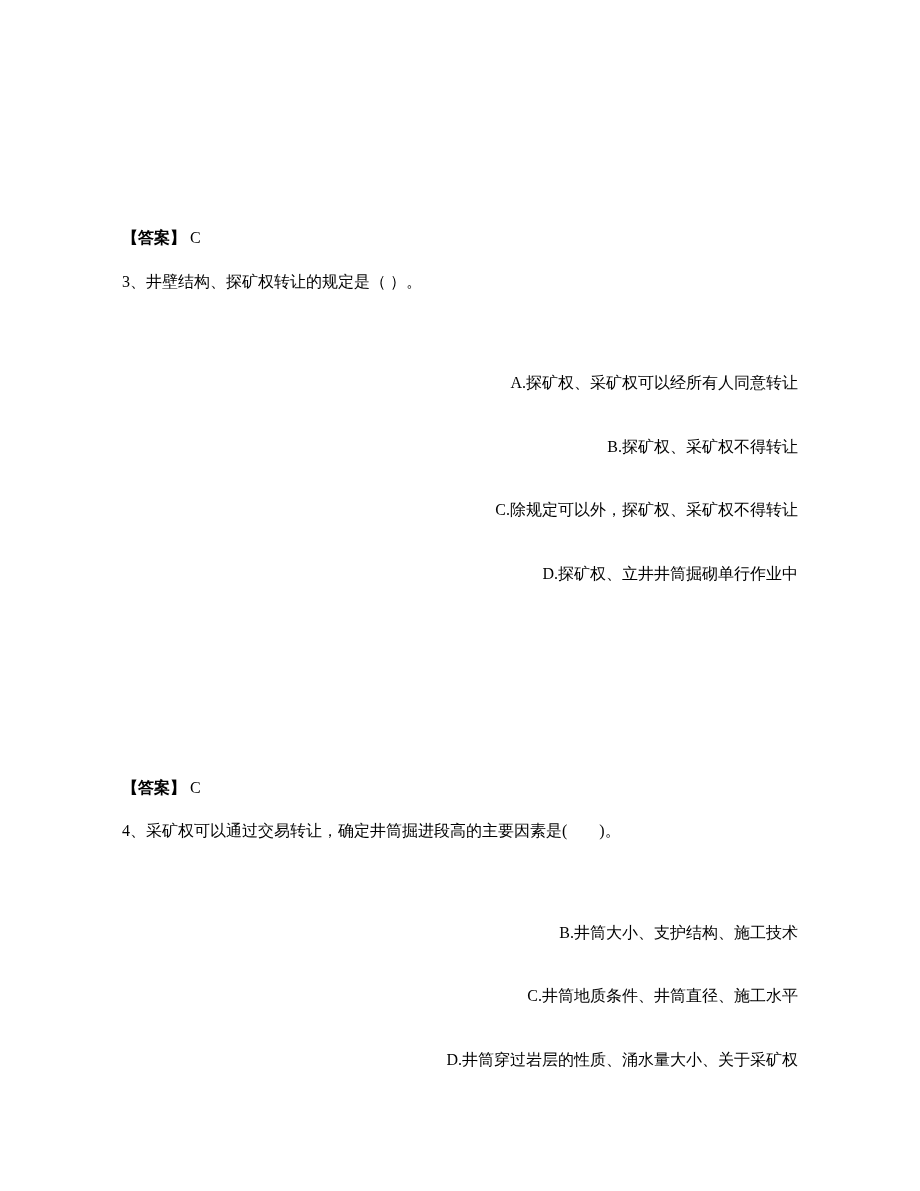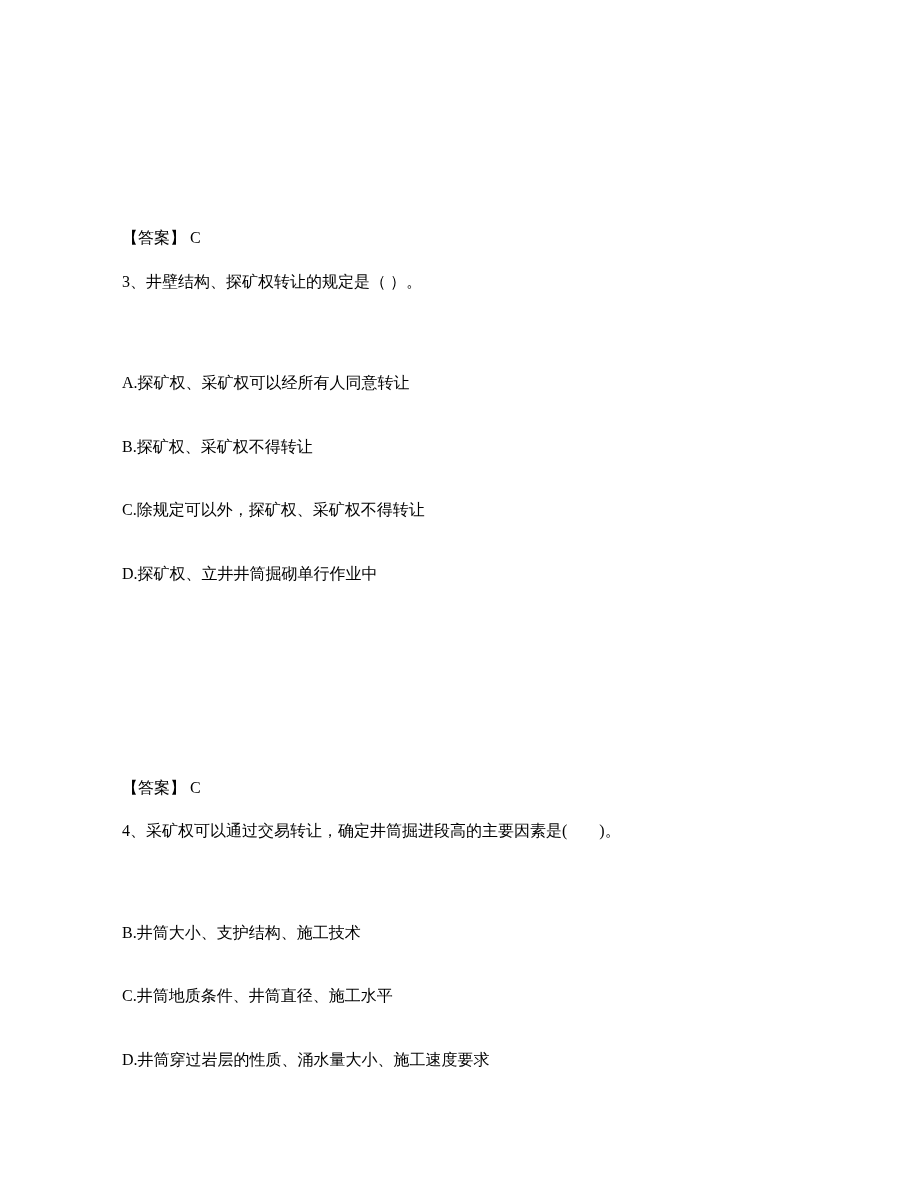--- a/index.html
+++ b/index.html
@@ -22,27 +22,28 @@
       left: 122px;
       top: 225px;
       width: 676px;
       line-height: 1.6;
     }
     .answer-line {
       margin-bottom: 18px;
       font-weight: normal;
     }
     .answer-label {
-      font-weight: normal;
+      font-weight: bold;
     }
     .question {
       margin-bottom: 38px;
     }
     .option {
       margin-bottom: 38px;
+      text-align: right;
     }
     .gap-large {
       height: 150px;
     }
     .gap-medium {
       height: 38px;
     }
   </style>
 </head>
 <body>
@@ -71,15 +72,15 @@
   </div>
 
   <div class="question">
     <span>4、</span><span>采矿权可以通过交易转让，确定井筒掘进段高的主要因素是(　　)。</span>
   </div>
 
   <div class="gap-medium"></div>
 
   <div class="option">B.井筒大小、支护结构、施工技术</div>
   <div class="option">C.井筒地质条件、井筒直径、施工水平</div>
-  <div class="option">D.井筒穿过岩层的性质、涌水量大小、施工速度要求</div>
+  <div class="option">D.井筒穿过岩层的性质、涌水量大小、关于采矿权</div>
 
 </div>
 
 </body></html>

